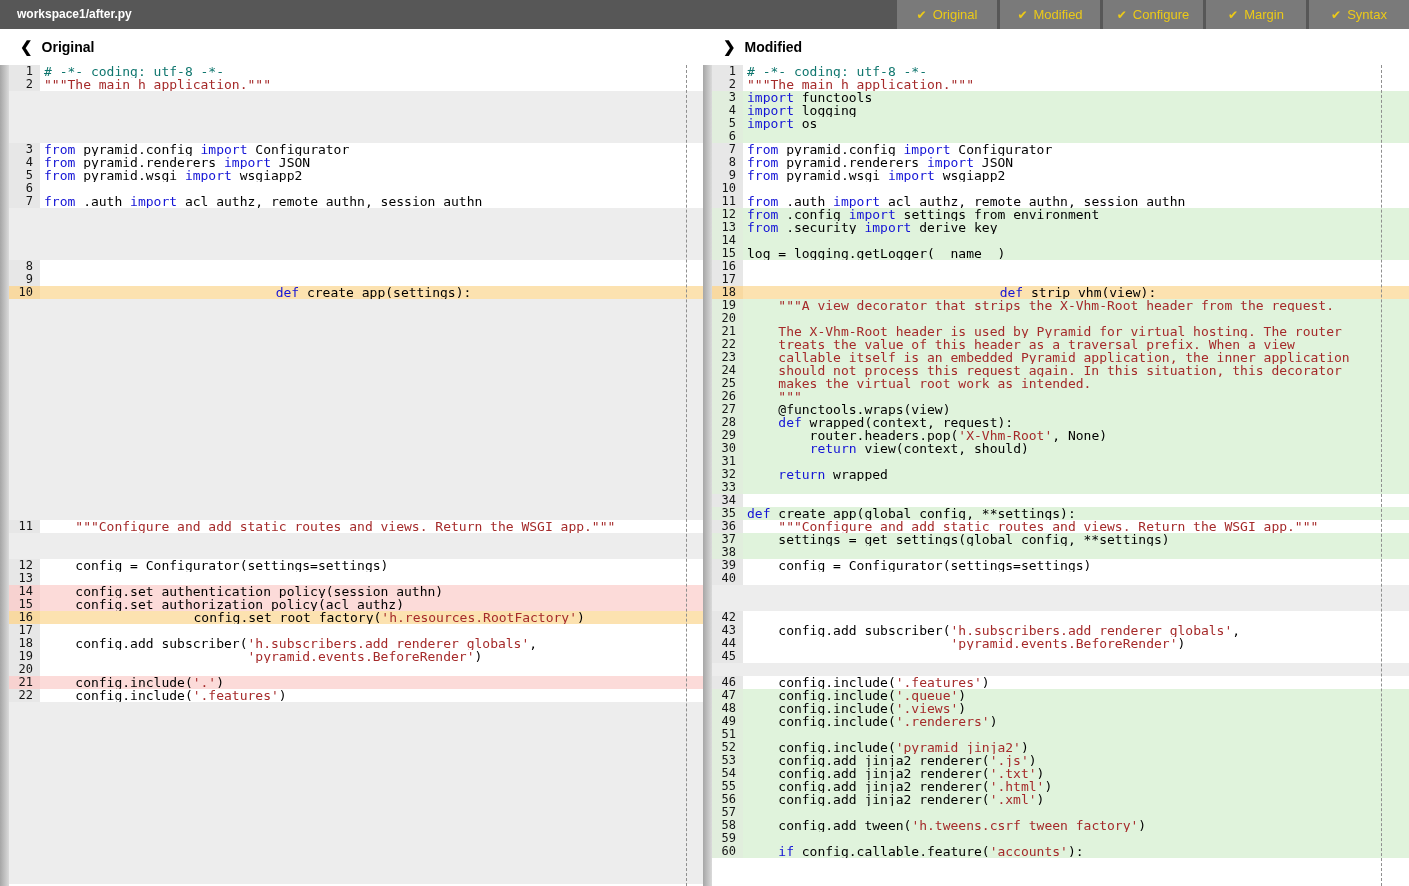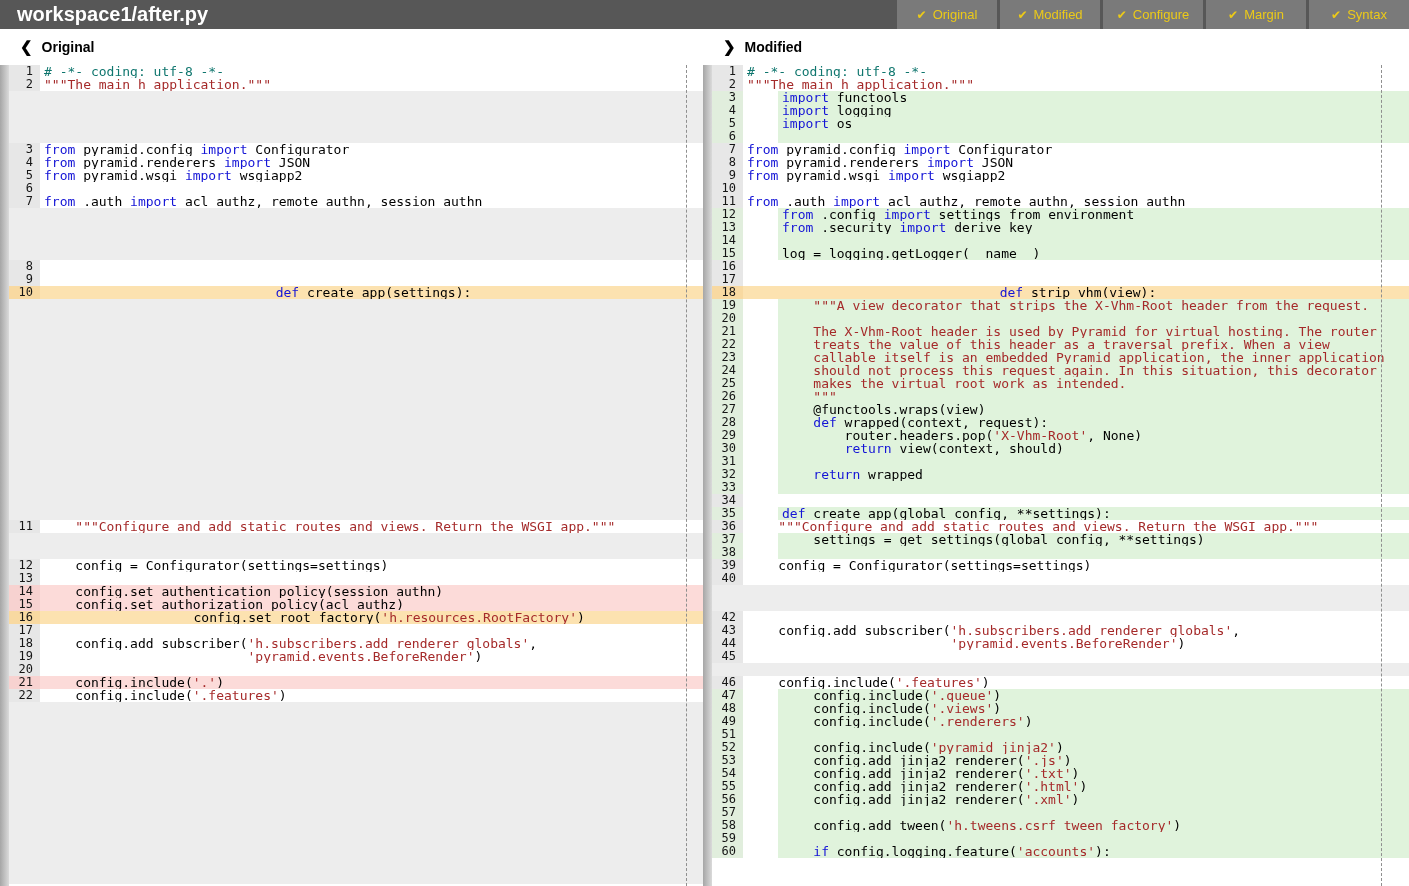--- a/index.html
+++ b/index.html
@@ -6,21 +6,21 @@
   body{
     width:1409px;height:886px;overflow:hidden;background:#ffffff;
     font-family:"DejaVu Sans Mono",monospace;
   }
   
   .titlebar{
     height:29px;background:#575757;display:flex;align-items:stretch;
   }
   .titlebar .title{
     flex:1;color:#ffffff;font-family:"Liberation Sans",sans-serif;
-    font-weight:bold;font-size:20px;line-height:29px;padding-left:17px;
+    font-weight:bold;font-size:12px;line-height:29px;padding-left:17px;
     white-space:nowrap;
   }
   .titlebar .btn{
     width:100px;margin-left:3px;background:#7a7a7a;color:#ecc National;
   }
   .titlebar .btn{
     width:100px;margin-left:3px;background:#7a7a7a;color:#ecca18;
     font-family:"Liberation Sans",sans-serif;font-size:13px;
     display:flex;align-items:center;justify-content:center;gap:6px;
     cursor:default;user-select:none;
@@ -46,21 +46,21 @@
   .row{display:flex;height:13px;}
   .ln{
     flex:none;width:31px;box-sizing:border-box;text-align:right;padding-right:7px;
     background:#e7e7e7;color:#151515;font-size:12px;line-height:13px;
   }
   .src{
     flex:1;white-space:pre;overflow:hidden;background:#ffffff;
     font-size:13px;line-height:13px;padding-left:4px;color:#000;
   }
   .t-gap .ln,.t-gap .src{background:#ededed;}
-  .t-add .src{background:#e0f3dc;margin-left:35px;}  .t-add .ln{background:#e1eedd;}
+  .t-add .src{background:#e0f3dc;}  .t-add .ln{background:#e1eedd;}
   .t-del .src{background:#fcdbd9;}  .t-del .ln{background:#f7d2d0;}
   .t-chg .src{background:#fce2b0;text-align:center;}  .t-chg .ln{background:#f8d9a1;}
   .ruler{
     position:absolute;top:0;bottom:0;width:0;
     border-left:1px dashed #8f8f8f;pointer-events:none;
   }
   .pane.left  .ruler{left:686px;}
   .pane.right .ruler{left:678px;}
   
   .tk-k{color:#1414d6;}
@@ -605,19 +605,19 @@
           <div class="row t-add">
             <span class="ln">58</span>
             <span class="src"><span class="tk-p">    config.add_tween(</span><span class="tk-s">'h.tweens.csrf_tween_factory'</span><span class="tk-p">)</span></span>
           </div>
           <div class="row t-add">
             <span class="ln">59</span>
             <span class="src"></span>
           </div>
           <div class="row t-add">
             <span class="ln">60</span>
-            <span class="src"><span class="tk-p">    </span><span class="tk-k">if</span><span class="tk-p"> config.logging.feature(</span><span class="tk-s">'accounts'</span><span class="tk-p">):</span></span>
+            <span class="src"><span class="tk-p">    </span><span class="tk-k">if</span><span class="tk-p"> config.callable.feature(</span><span class="tk-s">'accounts'</span><span class="tk-p">):</span></span>
           </div>
         </div>
       <div class="ruler"></div>
     </div>
   </section>
 </div>
 
 </body></html>

